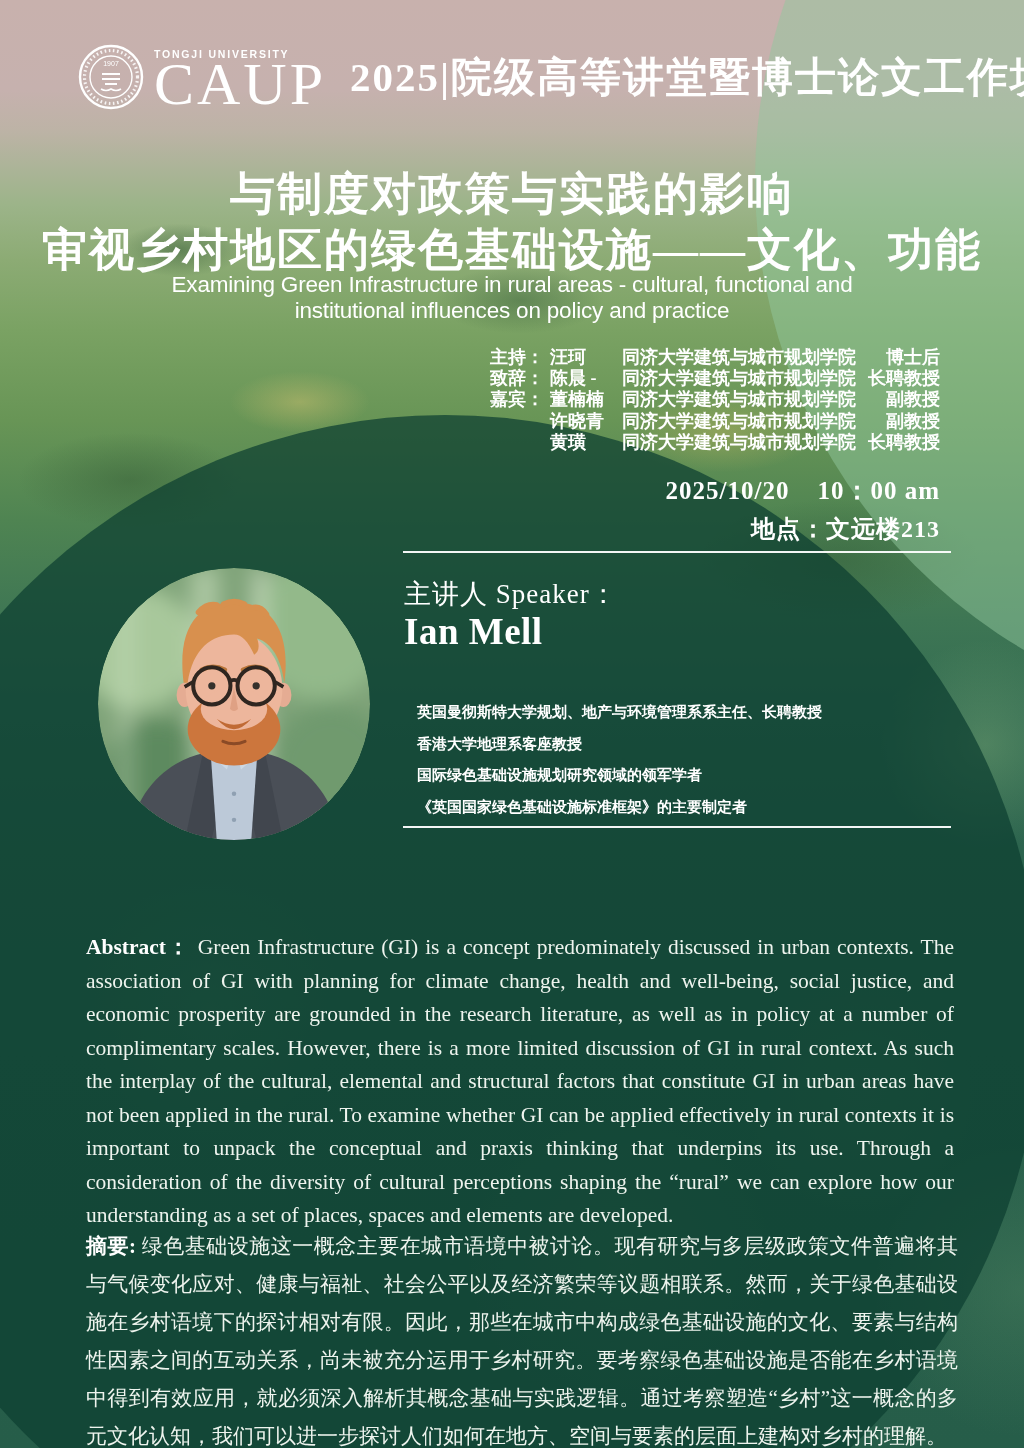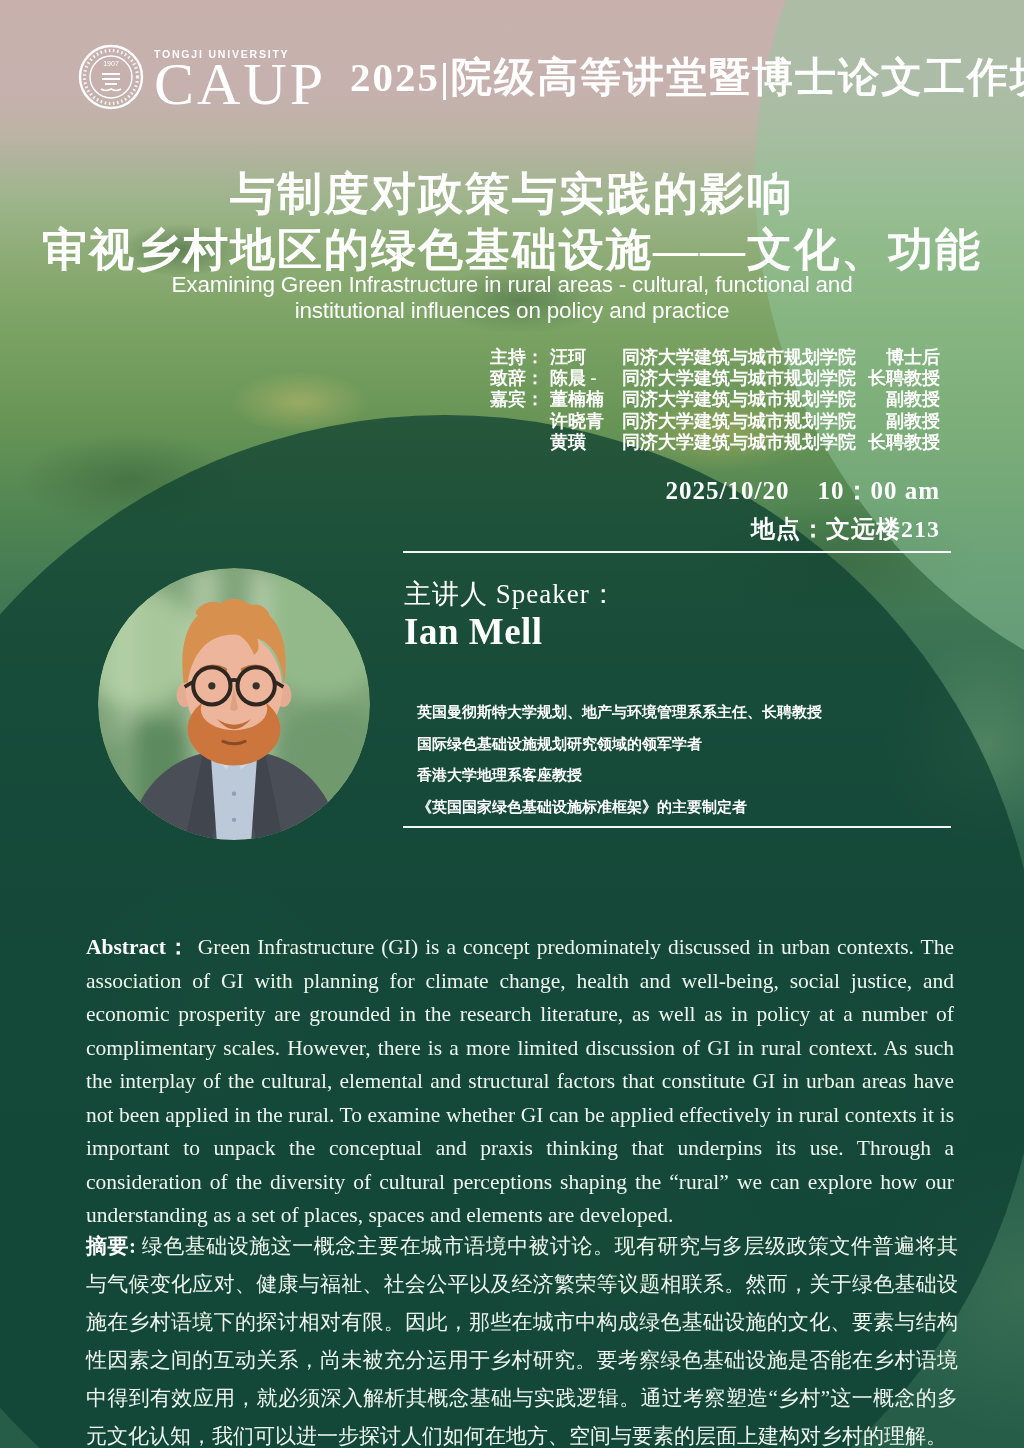--- a/index.html
+++ b/index.html
@@ -211,22 +211,22 @@
         <path d="M130 113 Q135 109 140 113" stroke="#2f2620" stroke-width="3.5" fill="none"></path>
         <path d="M94.5 113 L86 118 M175.5 113 L184 118" stroke="#2f2620" stroke-width="3.5"></path>
         <circle cx="113" cy="117" r="3.6" fill="#35312c"></circle>
         <circle cx="157" cy="117" r="3.6" fill="#35312c"></circle>
       </g>
     </svg>
   </div>
 
   <div class="bio">
     <div>英国曼彻斯特大学规划、地产与环境管理系系主任、长聘教授</div>
+    <div>香港大学地理系客座教授</div>
     <div>国际绿色基础设施规划研究领域的领军学者</div>
-    <div>香港大学地理系客座教授</div>
     <div>《英国国家绿色基础设施标准框架》的主要制定者</div>
   </div>
   <div class="rule rule2"></div>
 
   <p class="abstract"><b>Abstract</b><b>：</b> <span>Green Infrastructure (GI) is a concept predominately discussed in urban contexts. The association of GI with planning for climate change, health and well-being, social justice, and economic prosperity are grounded in the research literature, as well as in policy at a number of complimentary scales. However, there is a more limited discussion of GI in rural context. As such the interplay of the cultural, elemental and structural factors that constitute GI in urban areas have not been applied in the rural. To examine whether GI can be applied effectively in rural contexts it is important to unpack the conceptual and praxis thinking that underpins its use. Through a consideration of the diversity of cultural perceptions shaping the “rural” we can explore how our understanding as a set of places, spaces and elements are developed.</span></p>
 
   <p class="summary"><b>摘要:</b> <span>绿色基础设施这一概念主要在城市语境中被讨论。现有研究与多层级政策文件普遍将其与气候变化应对、健康与福祉、社会公平以及经济繁荣等议题相联系。然而，关于绿色基础设施在乡村语境下的探讨相对有限。因此，那些在城市中构成绿色基础设施的文化、要素与结构性因素之间的互动关系，尚未被充分运用于乡村研究。要考察绿色基础设施是否能在乡村语境中得到有效应用，就必须深入解析其概念基础与实践逻辑。通过考察塑造“乡村”这一概念的多元文化认知，我们可以进一步探讨人们如何在地方、空间与要素的层面上建构对乡村的理解。</span></p>
 
 </div>
 

